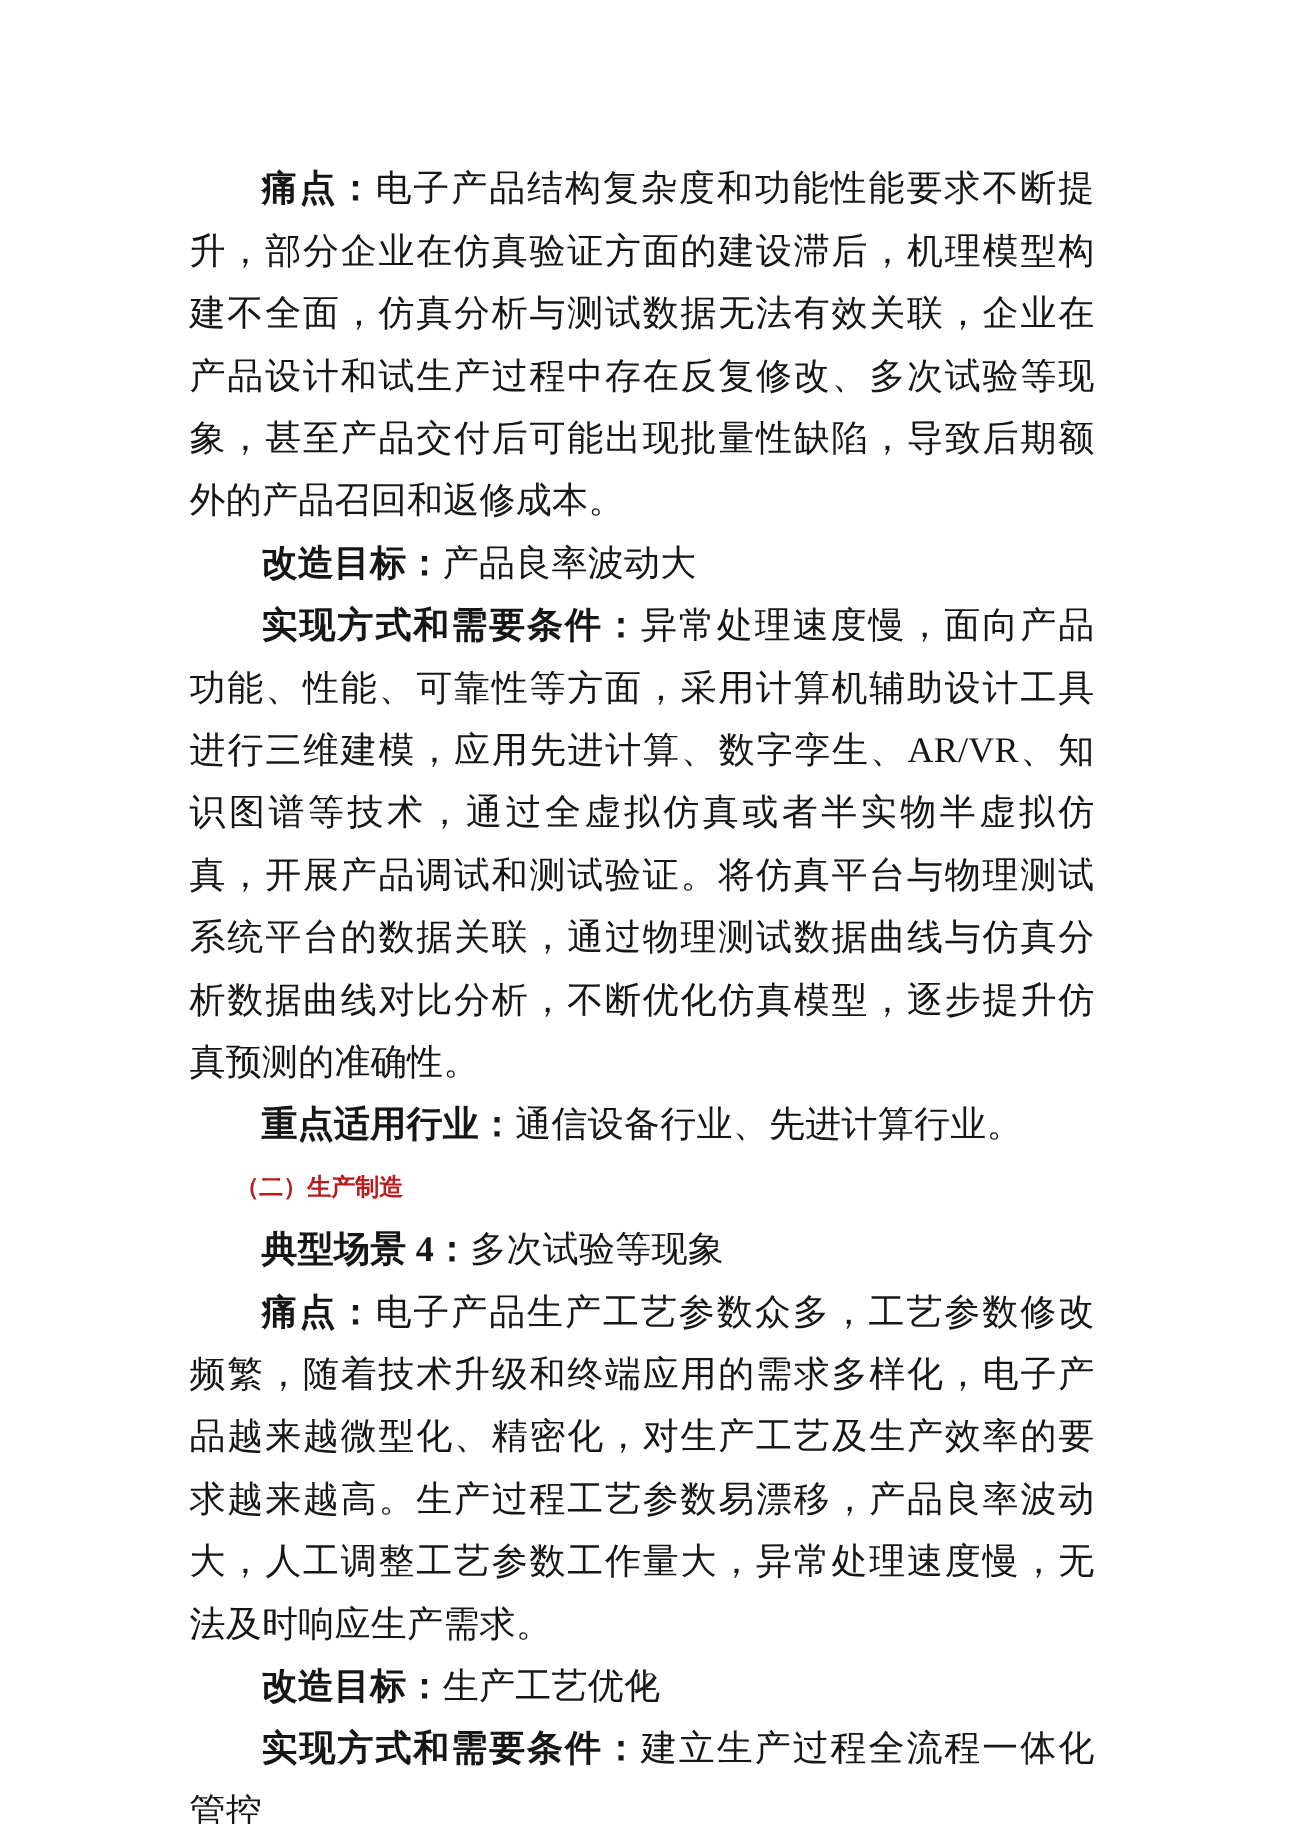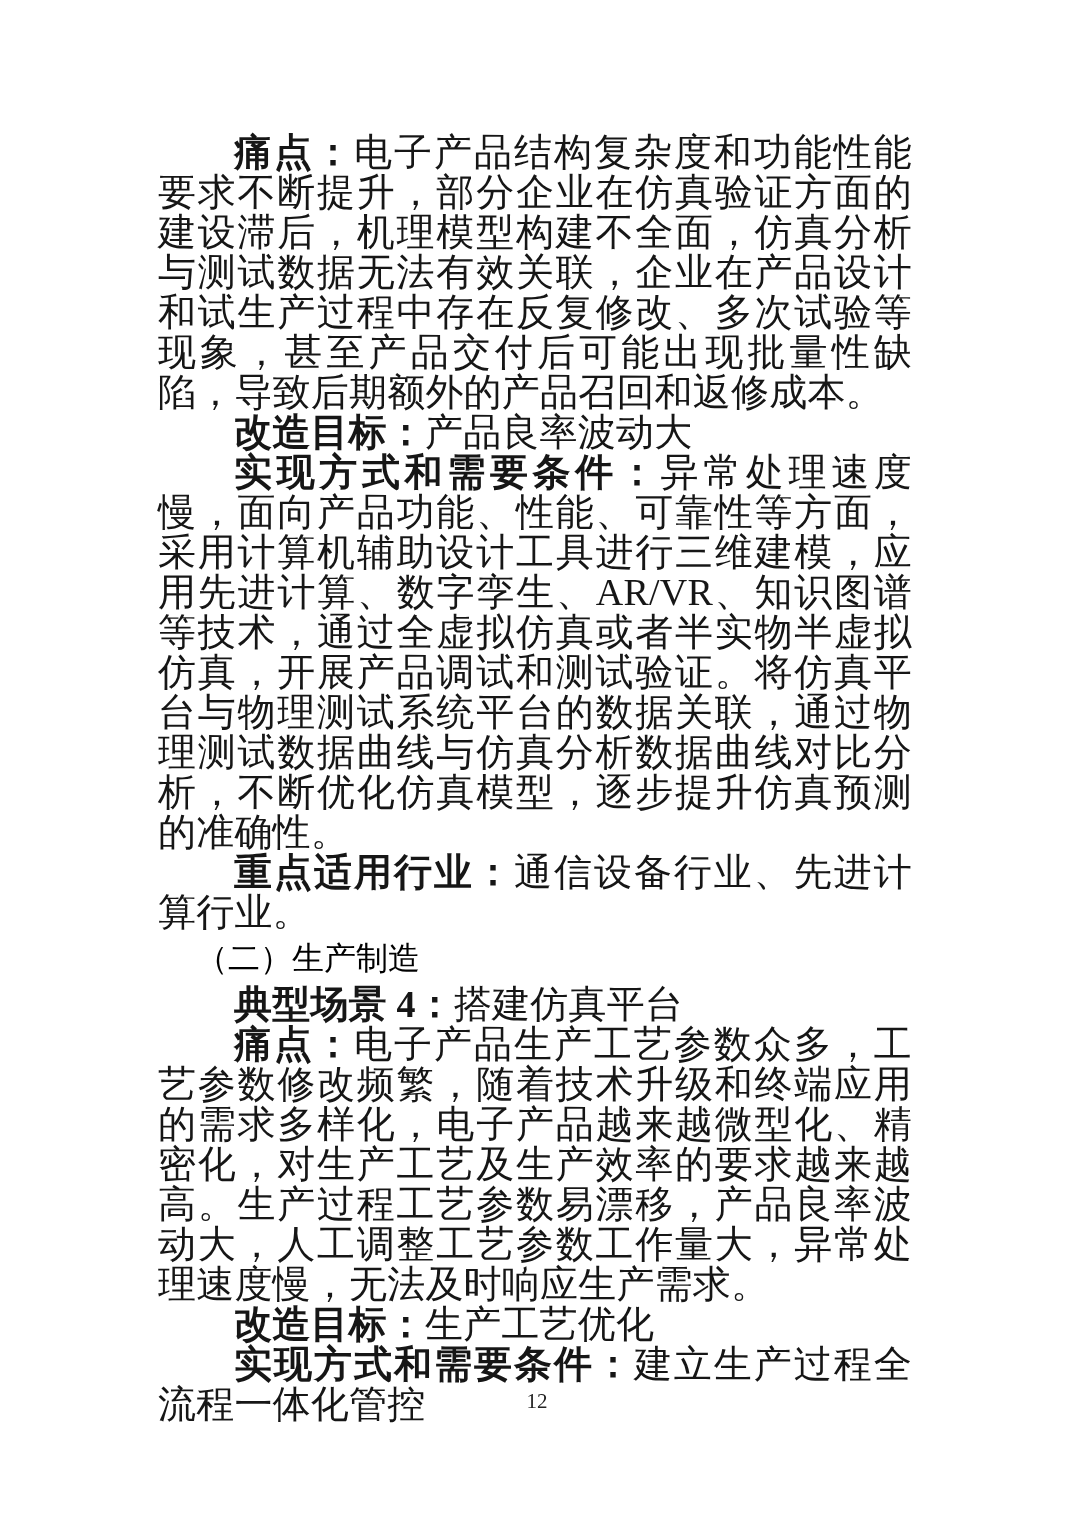--- a/index.html
+++ b/index.html
@@ -17,37 +17,37 @@
     overflow: hidden;
   }
   .content {
     position: absolute;
     left: 158px;
     top: 132px;
     width: 754px;
   }
   .para {
     margin: 0;
-    font-size: 38px;
-    line-height: 40px;
+    font-size: 30px;
+    line-height: 52px;
     text-align: justify;
     text-indent: 2em;
     letter-spacing: 0.2px;
   }
   .para .label {
     font-weight: bold;
   }
   .section-heading {
     margin: 0;
     padding-left: 38px;
     font-family: "Liberation Sans", sans-serif;
-    font-weight: normal;
-    font-size: 32px;
+    font-weight: bold;
+    font-size: 20px;
     line-height: 52px;
-    color: #000000;
+    color: #b91c1c;
   }
   .page-number {
     position: absolute;
     left: 0;
     top: 1388px;
     width: 100%;
     text-align: center;
     font-size: 21px;
     line-height: 26px;
     color: #222222;
@@ -63,21 +63,21 @@
     <p class="para"><span class="label">痛点：</span><span>电子产品结构复杂度和功能性能要求不断提升，部分企业在仿真验证方面的建设滞后，机理模型构建不全面，仿真分析与测试数据无法有效关联，企业在产品设计和试生产过程中存在反复修改、多次试验等现象，甚至产品交付后可能出现批量性缺陷，导致后期额外的产品召回和返修成本。</span></p>
 
     <p class="para"><span class="label">改造目标：</span><span>产品良率波动大</span></p>
 
     <p class="para"><span class="label">实现方式和需要条件：</span><span>异常处理速度慢，面向产品功能、性能、可靠性等方面，采用计算机辅助设计工具进行三维建模，应用先进计算、数字孪生、AR/VR、知识图谱等技术，通过全虚拟仿真或者半实物半虚拟仿真，开展产品调试和测试验证。将仿真平台与物理测试系统平台的数据关联，通过物理测试数据曲线与仿真分析数据曲线对比分析，不断优化仿真模型，逐步提升仿真预测的准确性。</span></p>
 
     <p class="para"><span class="label">重点适用行业：</span><span>通信设备行业、先进计算行业。</span></p>
 
     <h2 class="section-heading">（二）生产制造</h2>
 
-    <p class="para"><span class="label">典型场景 4：</span><span>搭建仿真平台</span></p>
+    <p class="para"><span class="label">典型场景 4：</span><span>多次试验等现象</span></p>
 
     <p class="para"><span class="label">痛点：</span><span>电子产品生产工艺参数众多，工艺参数修改频繁，随着技术升级和终端应用的需求多样化，电子产品越来越微型化、精密化，对生产工艺及生产效率的要求越来越高。生产过程工艺参数易漂移，产品良率波动大，人工调整工艺参数工作量大，异常处理速度慢，无法及时响应生产需求。</span></p>
 
     <p class="para"><span class="label">改造目标：</span><span>生产工艺优化</span></p>
 
     <p class="para"><span class="label">实现方式和需要条件：</span><span>建立生产过程全流程一体化管控</span></p>
 
   </div>
 
   <div class="page-number">12</div>

